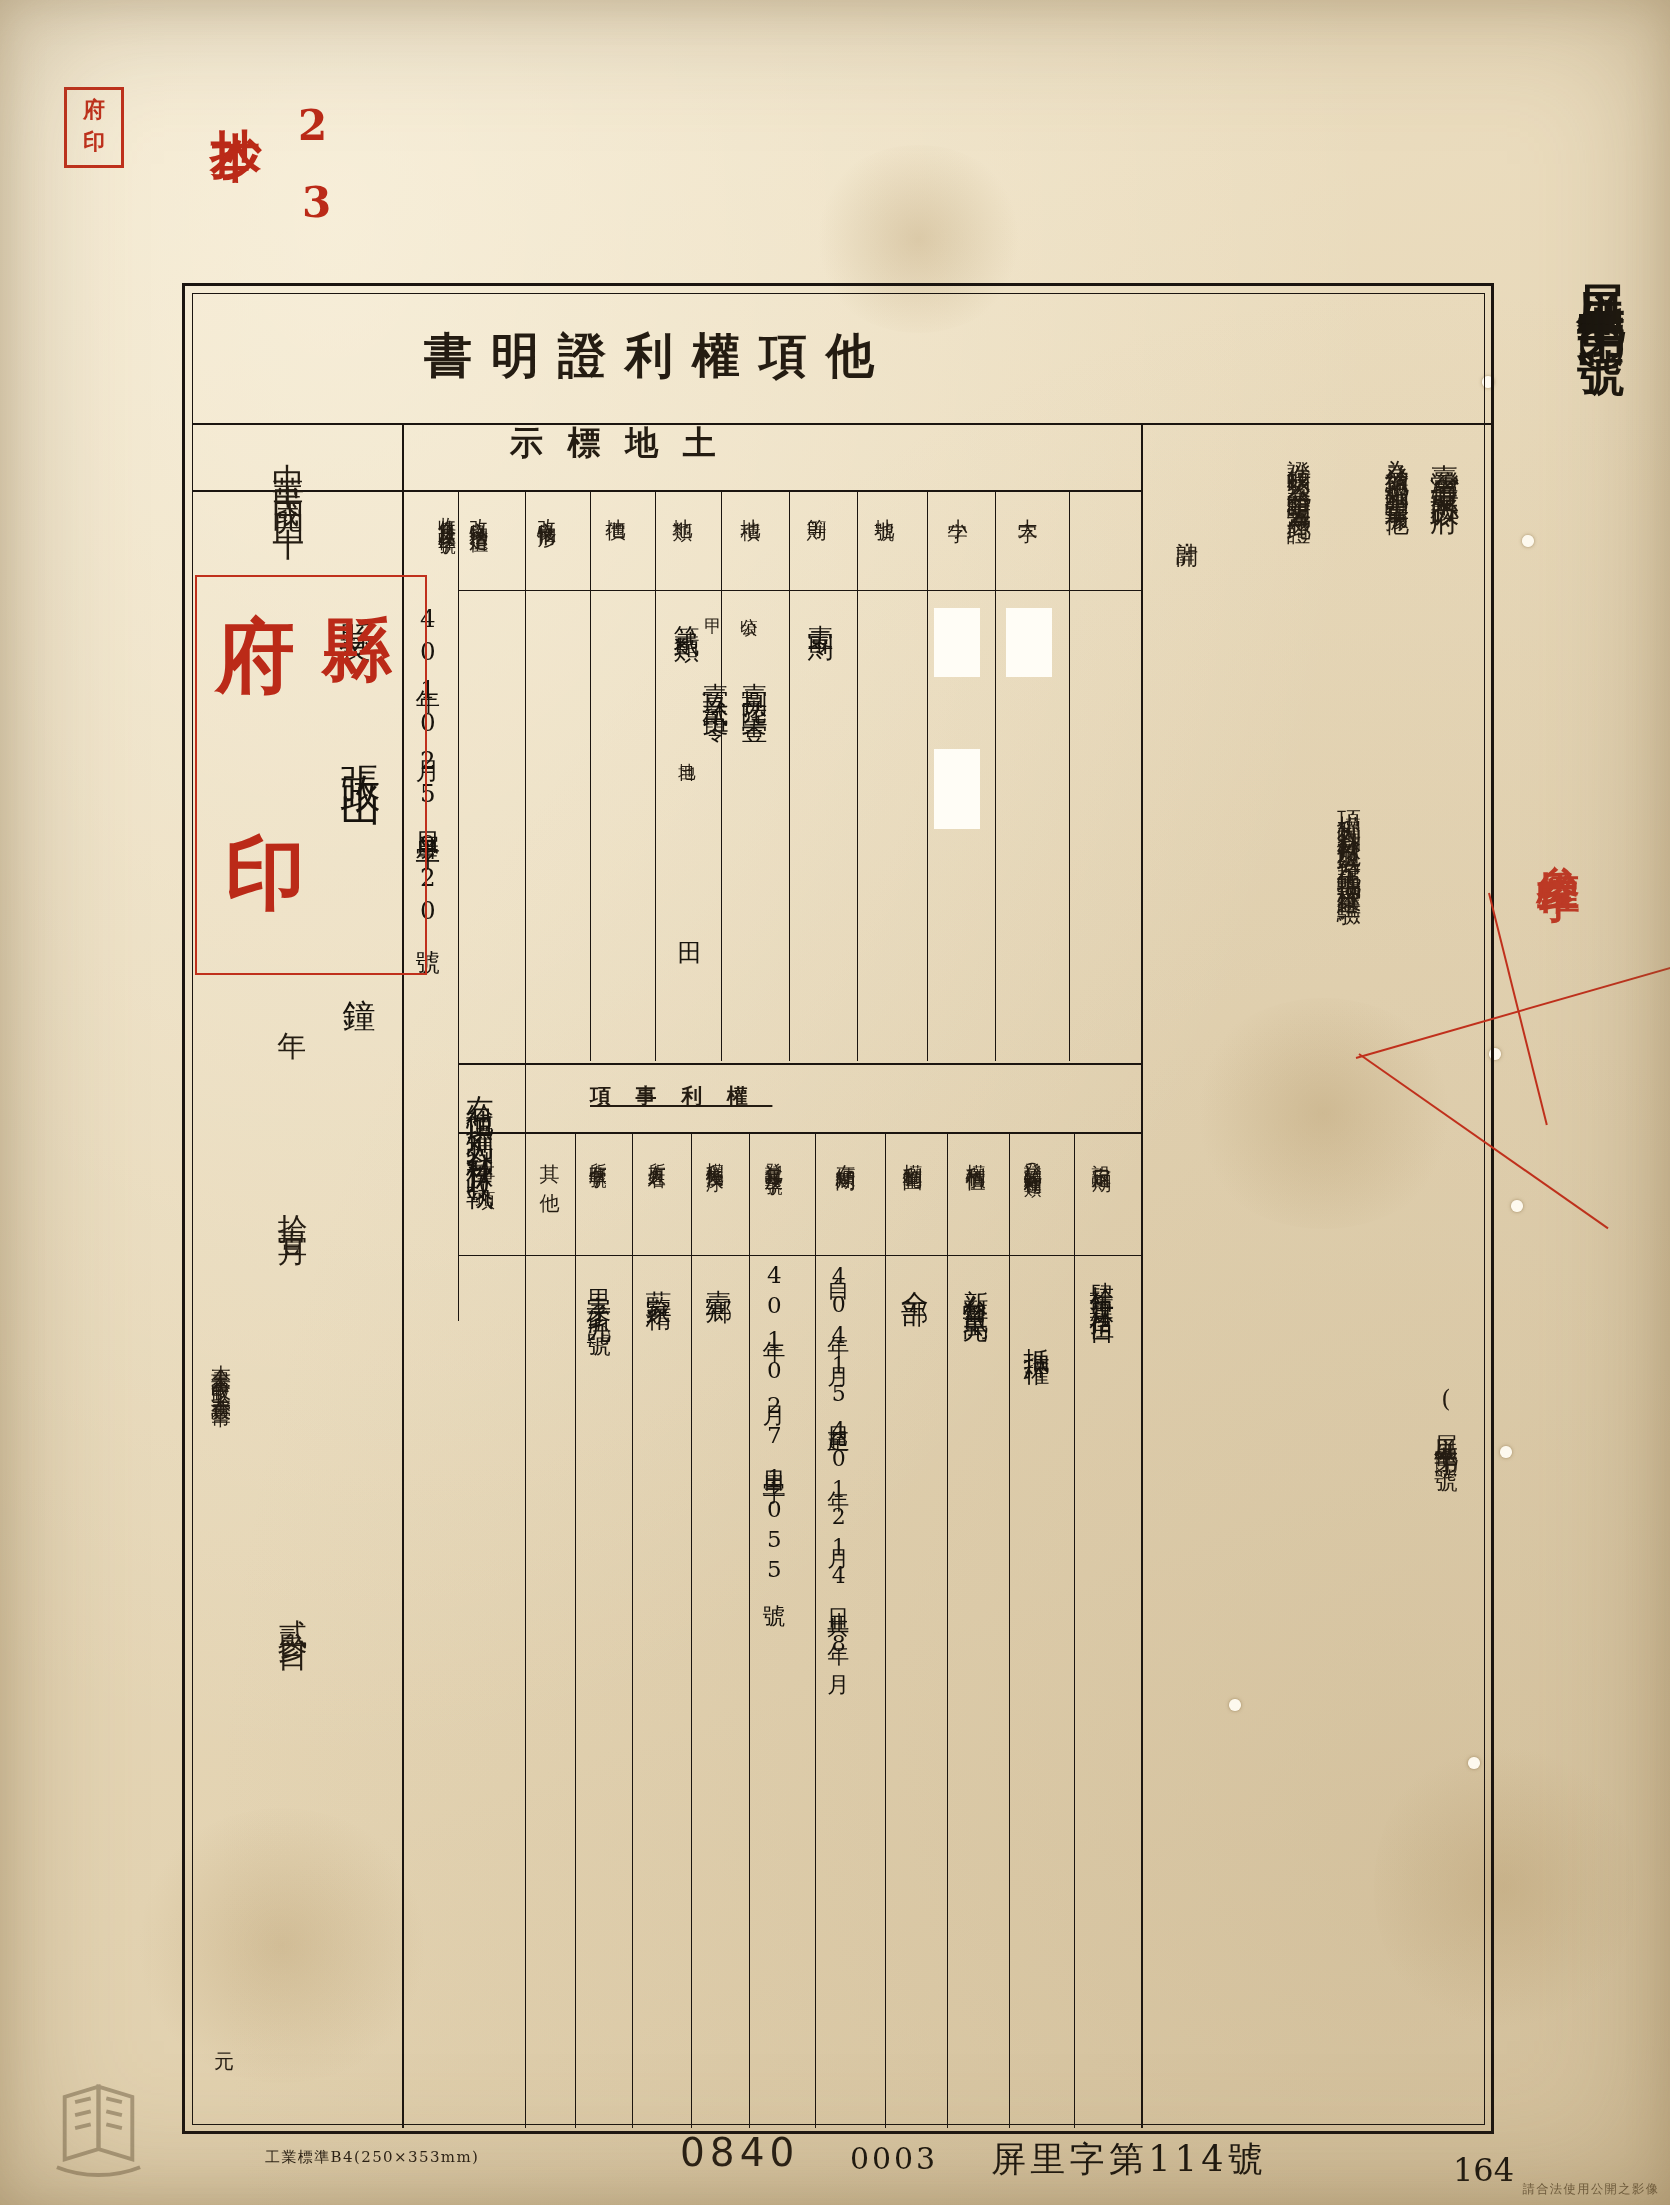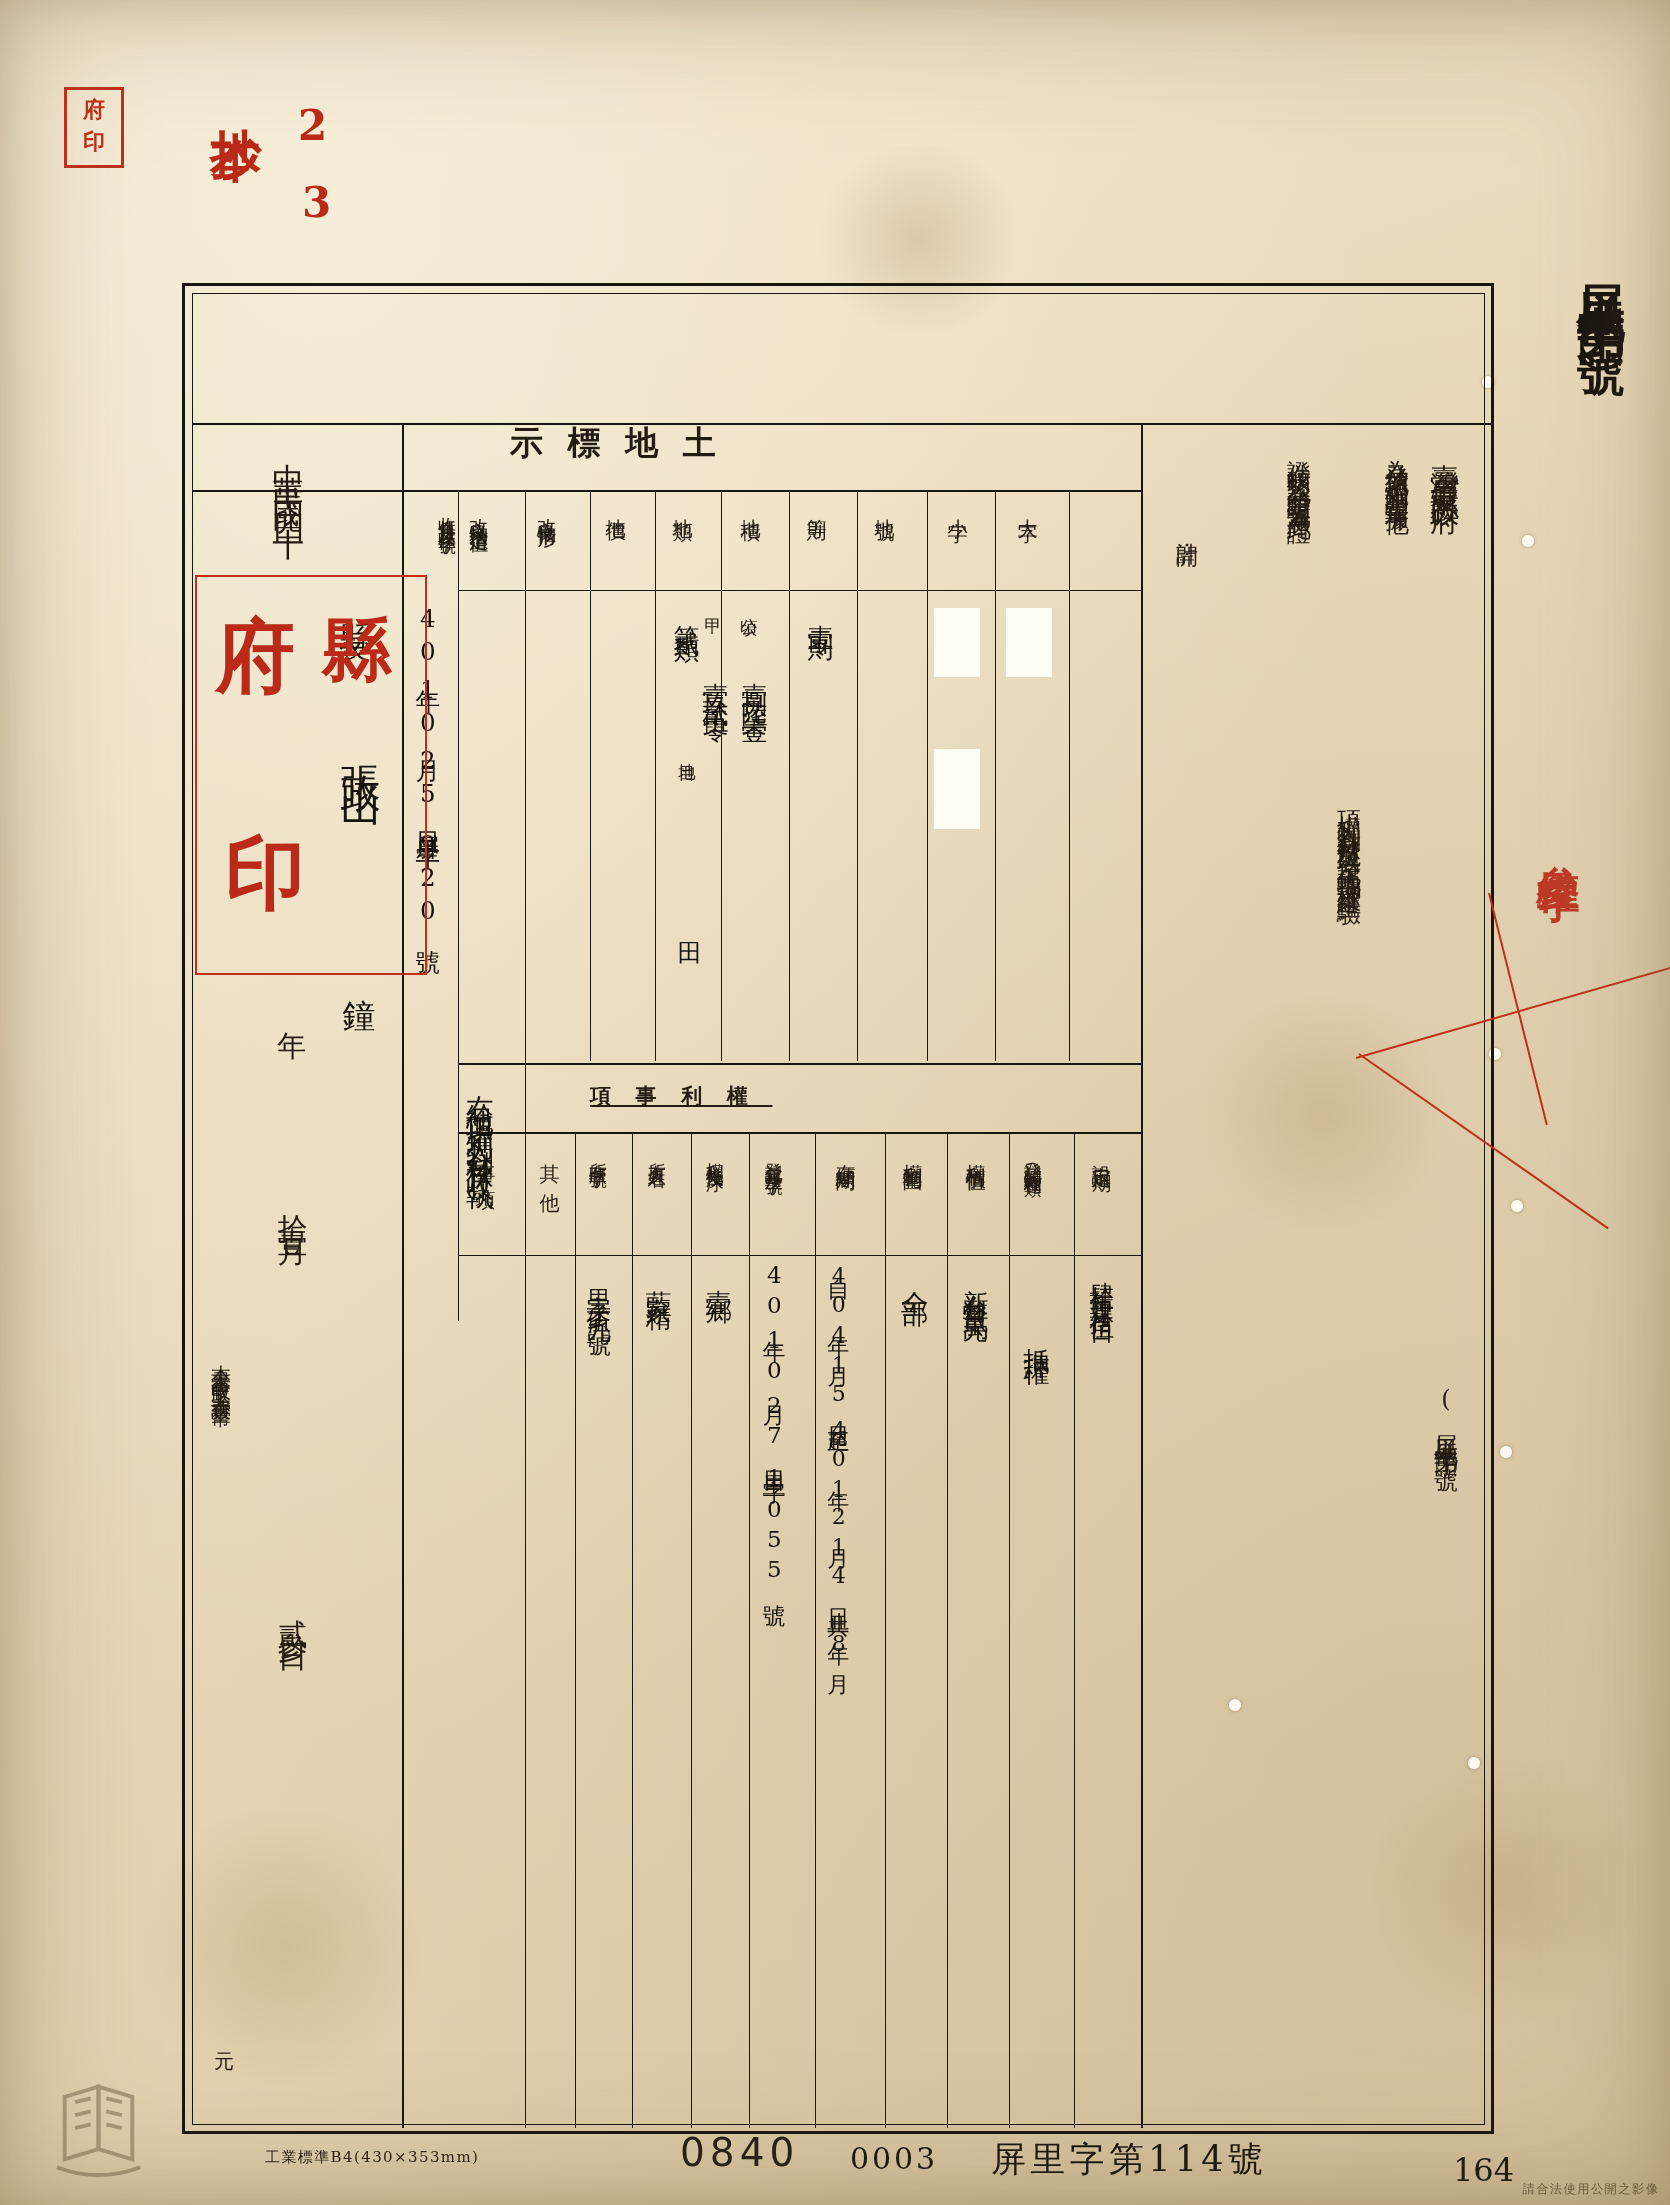--- a/index.html
+++ b/index.html
@@ -142,20 +142,21 @@
 <div class="redink" style="position:absolute;left:298px;top:101px;font-size:42px;">2</div>
 <div class="redink" style="position:absolute;left:302px;top:178px;font-size:42px;">3</div>
 
 <div class="v big-right hand" style="right:42px;top:246px;height:1591px;font-size:48px;">屏里他字第〇〇一一號</div>
 
 <div class="frame">
   <div class="inner"></div>
 
   <div class="hline" style="left:6.5px;top:137px;width:1299px;height:2.2px;"></div>
 
+  <div class="title" style="left:239px;top:38px;">書明證利權項他</div>
 
   <div class="vline" style="left:956px;top:139px;width:2.2px;height:1703px;"></div>
 
   <div class="v" style="position:absolute;right:30px;top:155px;font-size:29px;letter-spacing:5.8px;">臺灣省屏東縣政府</div>
   <div class="v" style="position:absolute;right:81px;top:155px;font-size:24px;letter-spacing:4.3px;">為發給他項權利證明書事據他</div>
   <div class="v" style="position:absolute;right:129px;top:506px;font-size:24px;letter-spacing:4.3px;">項權利人劉林秋月現取得左記土地抵押權業經呈驗</div>
   <div class="v" style="position:absolute;right:179px;top:155px;font-size:24px;letter-spacing:4.3px;">證件核明登記合給證明書為憑此證</div>
 
   <div class="v" style="position:absolute;right:32px;top:1099px;font-size:24px;letter-spacing:3.6px;">(屏里他字第〇〇一一號)</div>
 
@@ -264,21 +265,21 @@
   <div class="redink" style="position:absolute;left:137px;top:318px;font-size:69px;">縣</div>
   <div class="redink" style="position:absolute;left:40px;top:535px;font-size:80px;">印</div>
 </div>
 
 <div class="diag" style="left:1359px;top:1053px;width:304px;transform:rotate(35deg);"></div>
 <div class="diag" style="left:1356px;top:1057px;width:390px;transform:rotate(-16deg);"></div>
 <div class="diag" style="left:1489px;top:892px;width:239px;transform:rotate(76deg);"></div>
 
 <div class="v redink hand" style="position:absolute;right:88px;top:831px;font-size:43px;letter-spacing:5.8px;opacity:0.9;">參權字</div>
 
-<div class="footer-note" style="left:265px;bottom:38px;">工業標準B4(430×353mm)</div>
+<div class="footer-note" style="left:265px;bottom:38px;">工業標準B4(250×353mm)</div>
 
 <div class="bottom-num" style="left:680px;bottom:30px;">0840</div>
 
 <div class="hand" style="position:absolute;left:850px;bottom:29px;font-size:30px;letter-spacing:2.9px;">0003</div>
 
 <div class="hand" style="position:absolute;left:991px;bottom:22px;font-size:35px;letter-spacing:4.3px;">屏里字第114號</div>
 
 <div class="hand" style="position:absolute;left:1453px;bottom:16px;font-size:32px;">164</div>
 
 <svg class="watermark" viewBox="0 0 100 100">

